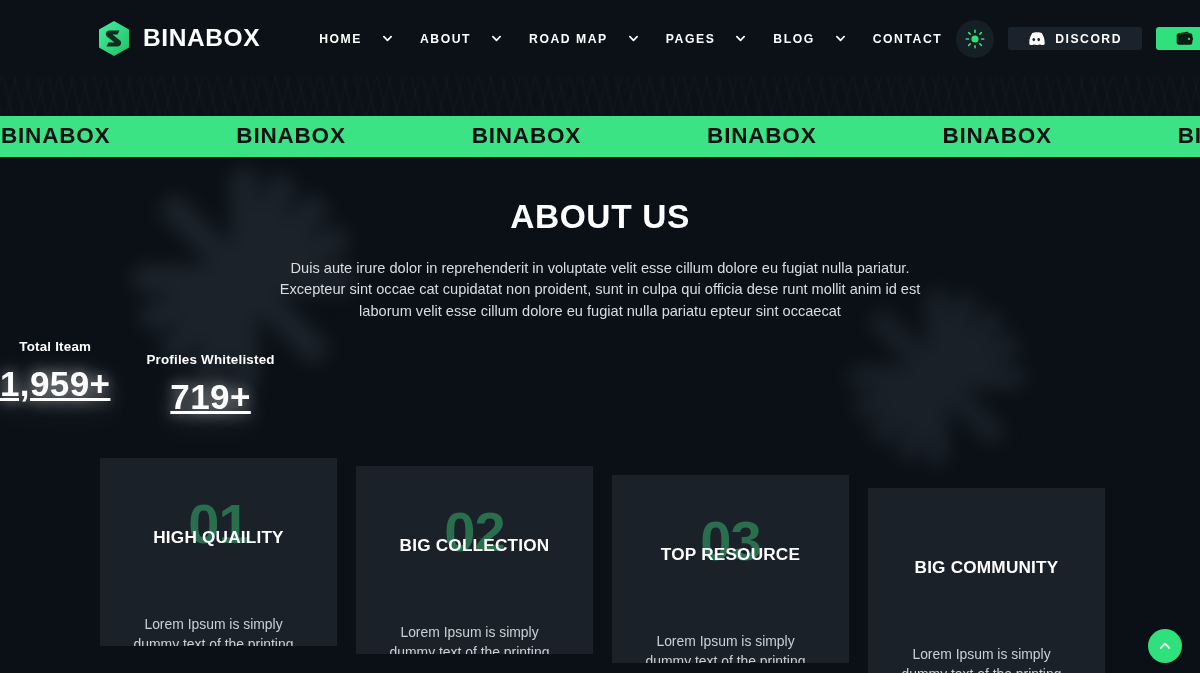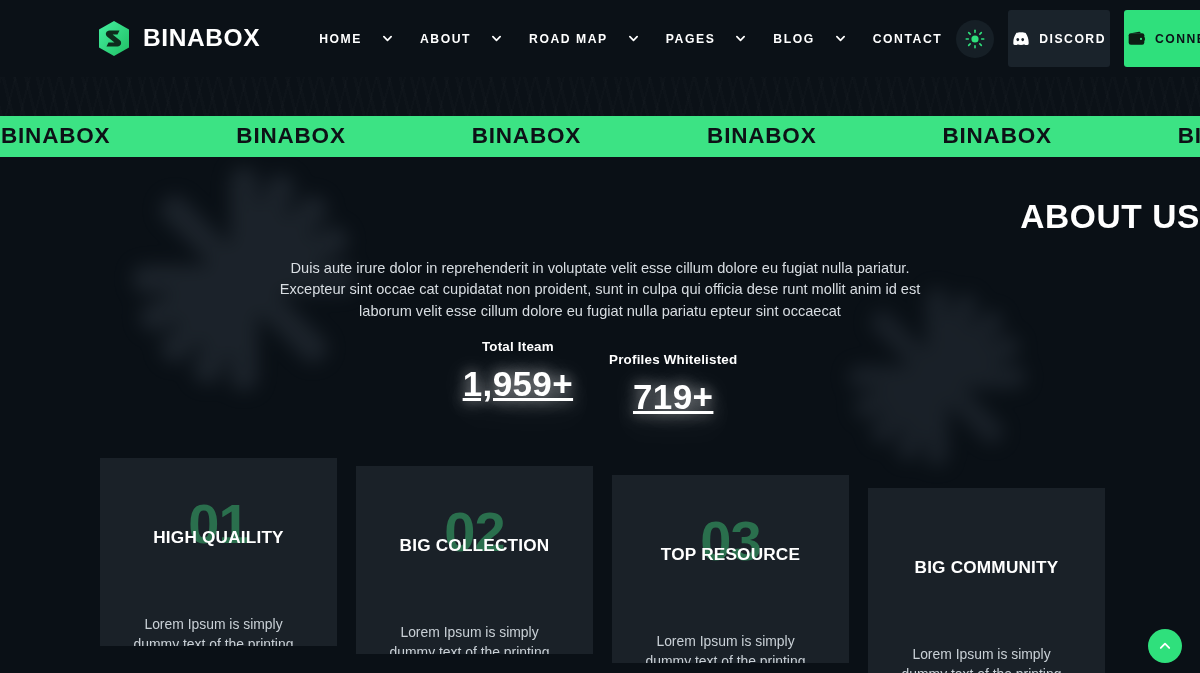--- a/index.html
+++ b/index.html
@@ -104,22 +104,22 @@
     align-items: center;
     justify-content: center;
     cursor: pointer;
     border: none;
   }
 
   .btn {
     display: flex;
     align-items: center;
     gap: 10px;
-    height: 57px;
-    padding: 0 4px;
+    height: 23px;
+    padding: 0 20px;
     border: none;
     border-radius: 3px;
     font-size: 12.2px;
     font-weight: 700;
     letter-spacing: 1.5px;
     cursor: pointer;
     white-space: nowrap;
     font-family: "Liberation Sans", sans-serif;
   }
 
@@ -214,40 +214,38 @@
     text-align: center;
   }
 
   .about-title {
     margin-top: 43px;
     color: #ffffff;
     font-size: 33.5px;
     font-weight: 700;
     letter-spacing: 0.6px;
     line-height: 1;
-    text-align: right;
   }
 
   .about-text {
     margin: 24px auto 0;
     width: 660px;
     color: #d8dde2;
     font-size: 14.6px;
     line-height: 21.5px;
     font-weight: 400;
   }
 
   
   .stats {
     position: absolute;
     top: 340px; left: 0;
     width: 1200px;
     z-index: 12;
     display: flex;
-    justify-content: center;
     align-items: flex-start;
     gap: 36px;
   }
 
   .stat { text-align: center; }
 
   .stat-1 { margin-top: 0px; }
   .stat-2 { margin-top: 13px; }
 
   .stat-label {

